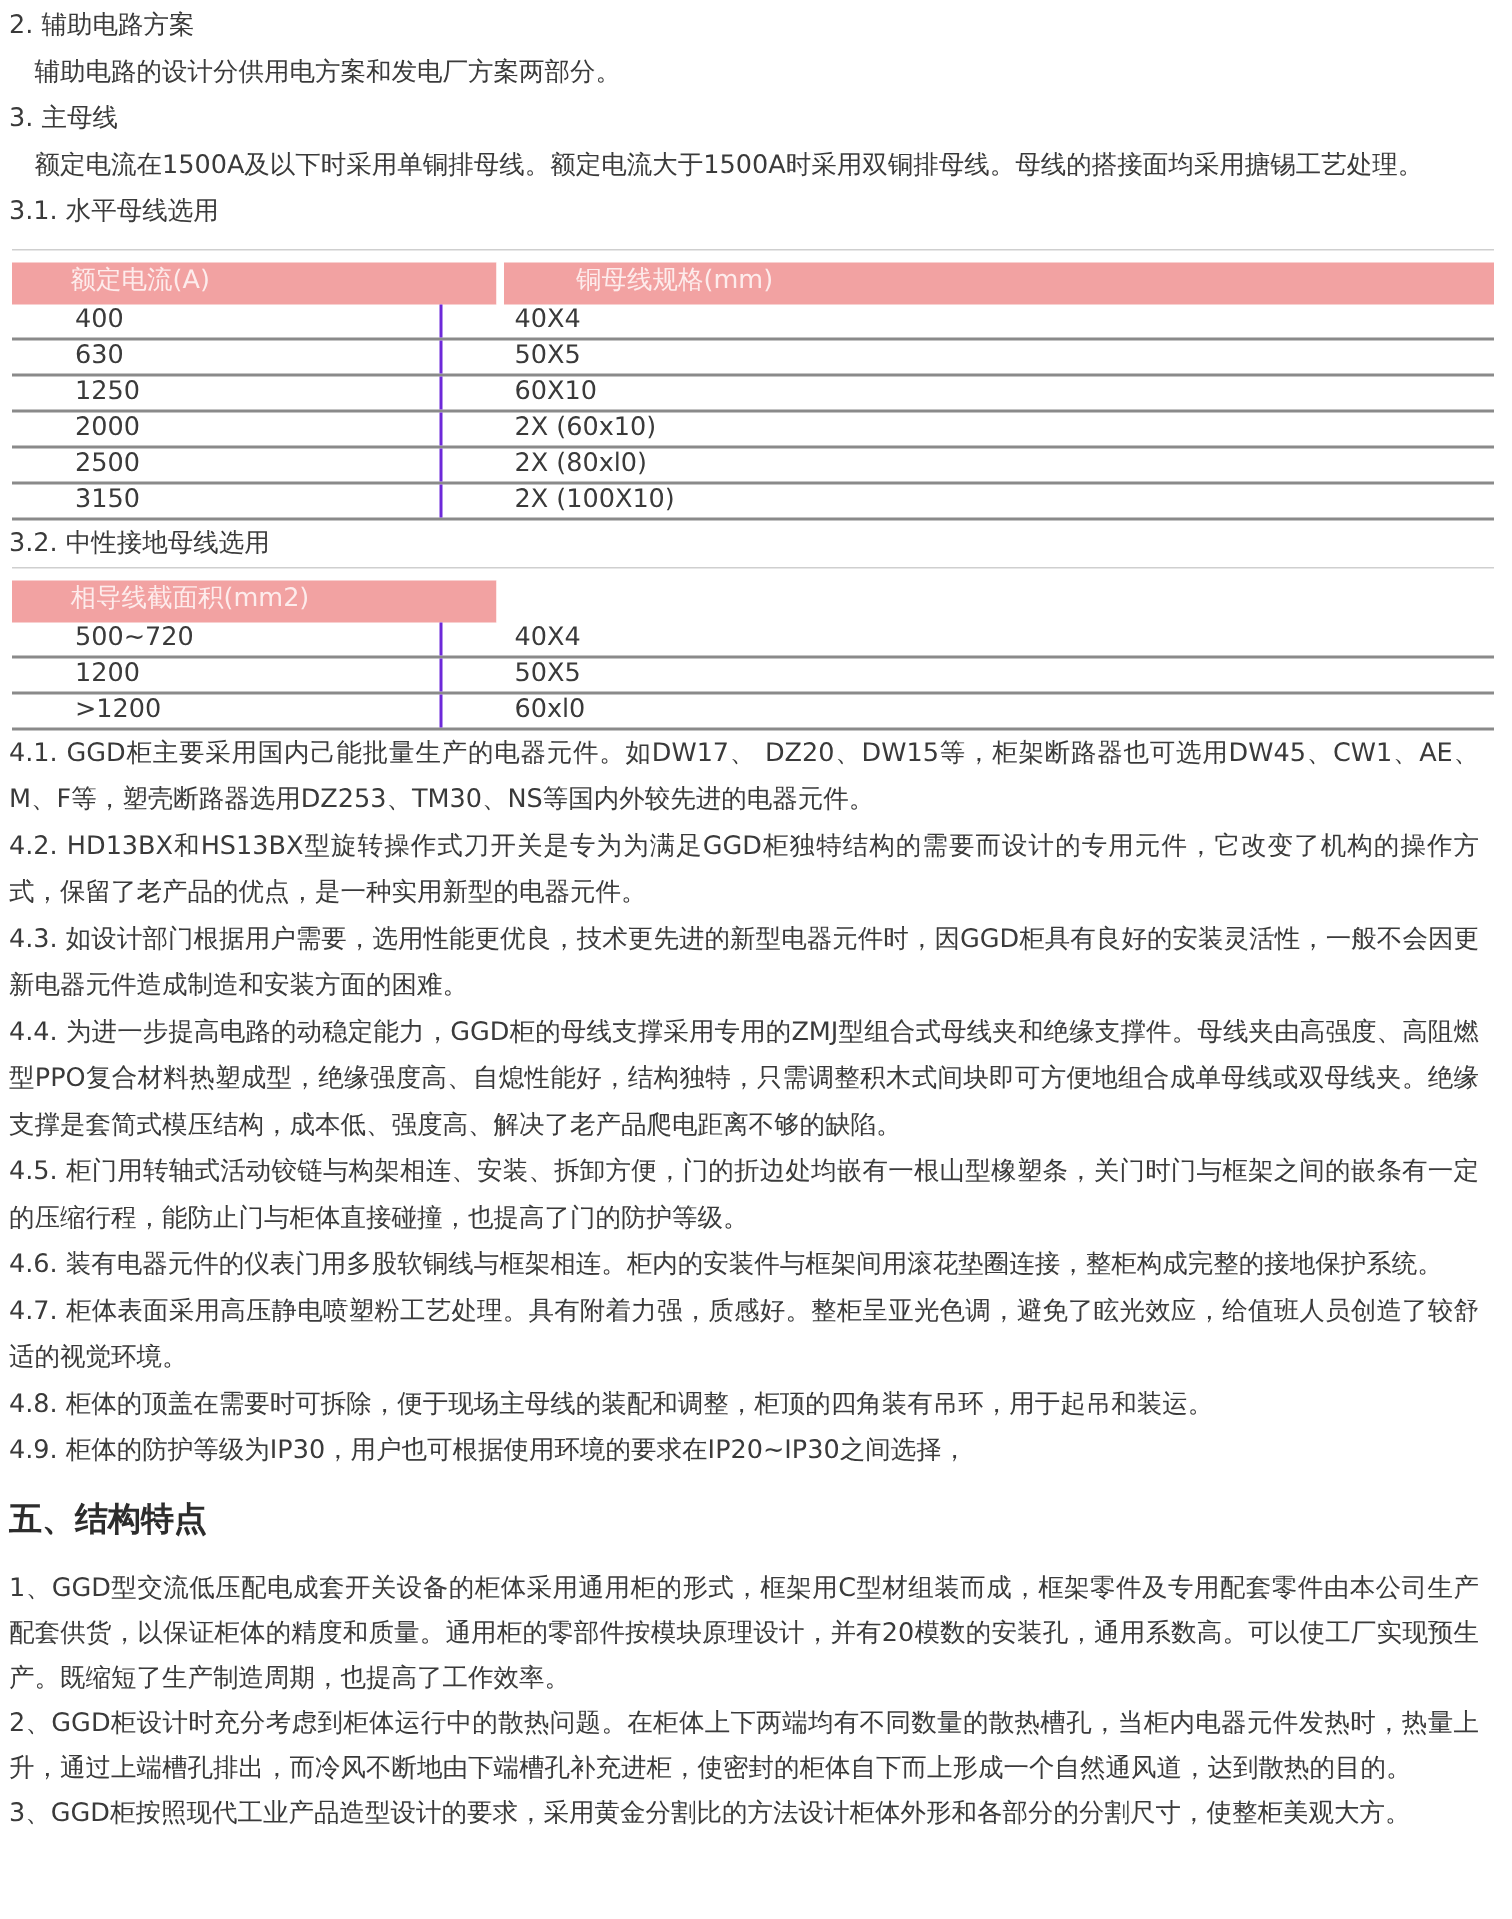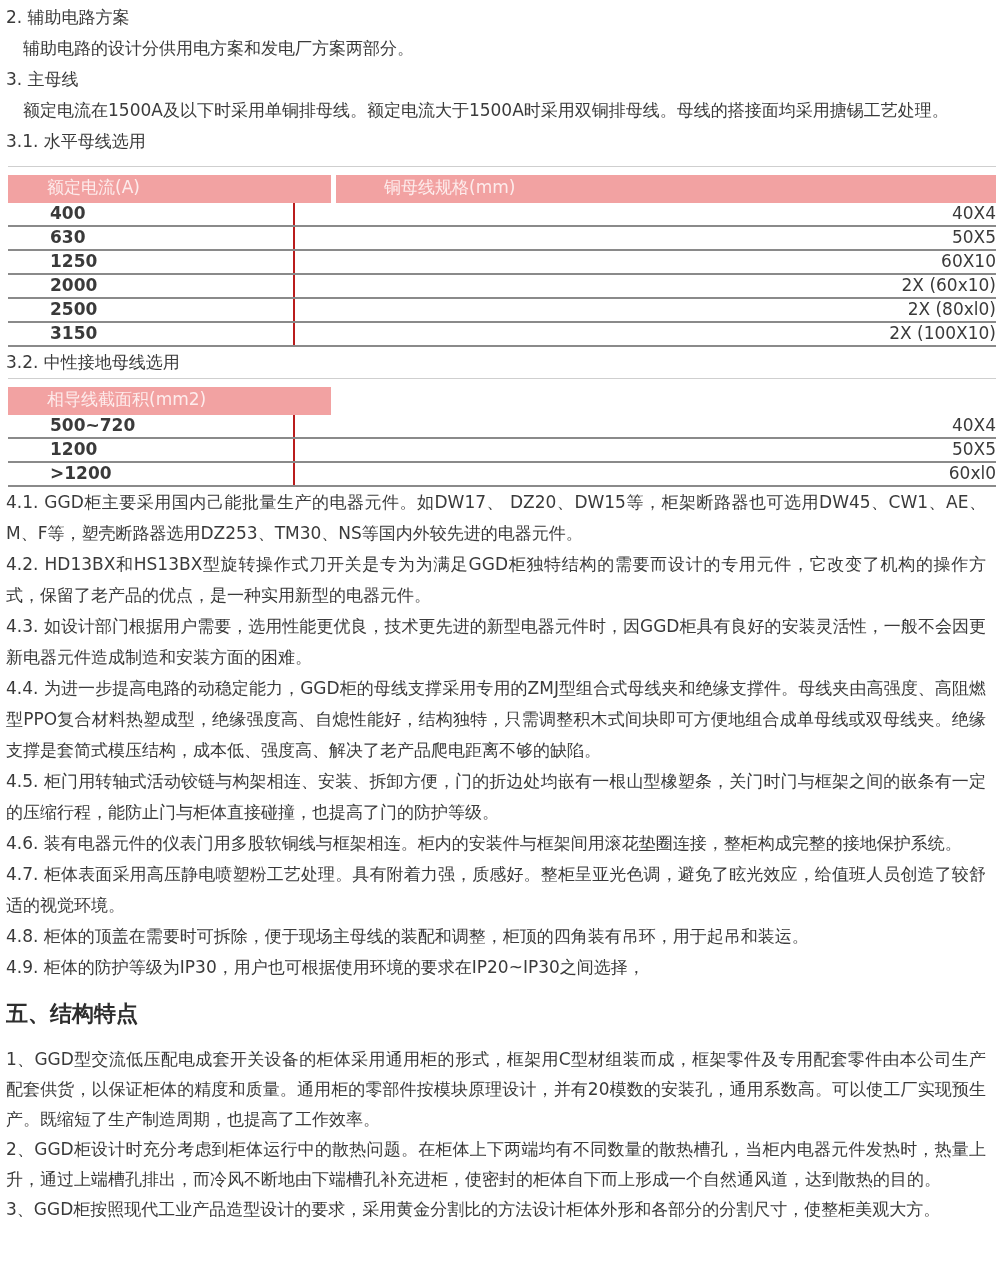--- a/index.html
+++ b/index.html
@@ -70,27 +70,25 @@
     font-size: 17px;
     line-height: 21px;
     white-space: nowrap;
     overflow: hidden;
     color: #3a3a3a;
   }
   .td-left {
     width: 287px;
     padding-left: 42px;
     box-sizing: border-box;
-    border-right: 2px solid #b91c1c;
-    font-weight: bold;
+    border-right: 2px solid #6d28d9;
   }
   .td-right {
     flex: 1;
     padding-left: 48px;
-    text-align: right;
   }
   
   .mt-table1 { margin-top: 9px; }
   .mt-s32   { margin-top: 44px; }
   .mt-table2{ margin-top: 0px; }
   .mt-s4    { margin-top: 29px; }
   
   h2.sec5 {
     margin: 16px 0 0 0;
     font-size: 22px;

